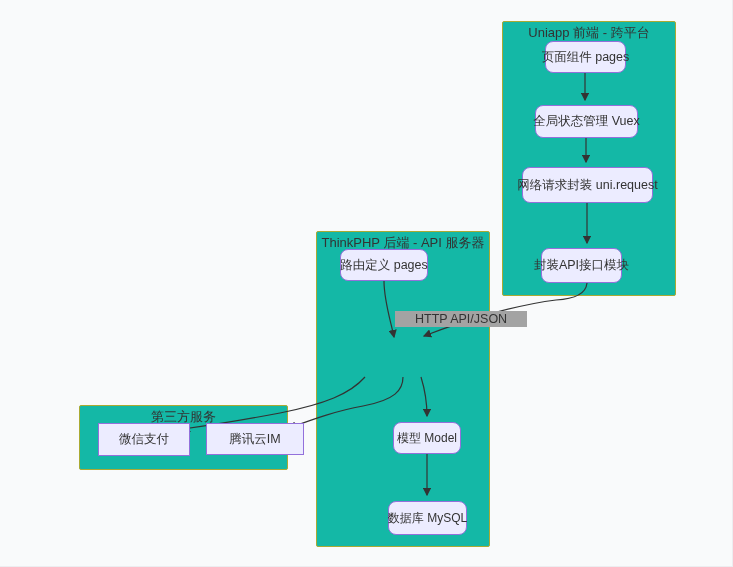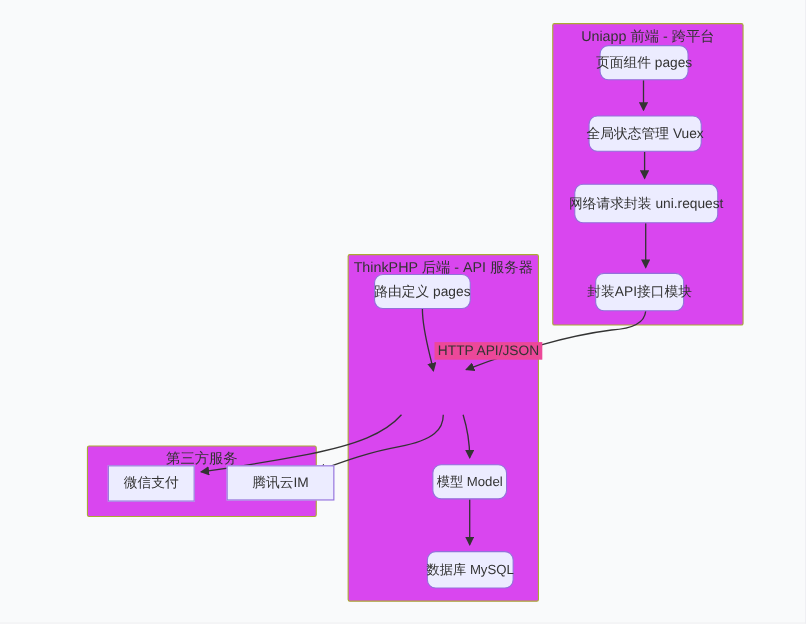--- a/index.html
+++ b/index.html
@@ -12,21 +12,21 @@
     position: relative;
     width: 733px;
     height: 567px;
     background: #f9fafb;
     overflow: hidden;
     border-right: 1px solid #ededf0;
     border-bottom: 1px solid #ededf0;
   }
   .cluster {
     position: absolute;
-    background: #d946ef;
+    background: #14b8a6;
     border: 1px solid #aaaa33;
     border-radius: 2px;
     z-index: 1;
   }
   .cluster-title {
     position: absolute;
     top: 2px;
     left: 0;
     width: 100%;
     text-align: center;
@@ -48,41 +48,41 @@
     align-items: center;
     justify-content: center;
     font-size: 12.5px;
     color: #333333;
     white-space: nowrap;
     z-index: 3;
   }
   .node.rounded { border-radius: 8px; }
   .edge-label {
     position: absolute;
-    background: #ec4899;
+    background: #a3a3a3;
     font-size: 12.5px;
     color: #333333;
-    padding: 1px 3px;
+    padding: 1px 20px;
     white-space: nowrap;
     z-index: 4;
   }
   
   #cluster-uniapp     { left: 502px; top: 21px;  width: 174px; height: 275px; }
   #cluster-thinkphp   { left: 316px; top: 231px; width: 174px; height: 316px; }
   #cluster-thirdparty { left: 79px;  top: 405px; width: 209px; height: 65px;  }
   
   #node-pages      { left: 545px; top: 41px;  width: 81px;  height: 32px; }
   #node-vuex       { left: 535px; top: 105px; width: 103px; height: 33px; }
   #node-unirequest { left: 522px; top: 167px; width: 131px; height: 36px; }
   #node-apimodule  { left: 541px; top: 248px; width: 81px;  height: 35px; }
   #node-route      { left: 340px; top: 249px; width: 88px;  height: 32px; }
   #node-controller { left: 356px; top: 343px; width: 99px;  height: 34px; }
   #node-model      { left: 393px; top: 422px; width: 68px;  height: 32px; font-size: 12px; }
   #node-mysql      { left: 388px; top: 501px; width: 79px;  height: 34px; font-size: 12px; }
-  #node-wechatpay  { left: 98px;  top: 423px; width: 79px;  height: 33px; }
+  #node-wechatpay  { left: 98px;  top: 423px; width: 92px;  height: 33px; }
   #node-tencentim  { left: 206px; top: 423px; width: 98px;  height: 32px; }
   #edge-label-http { left: 395px; top: 311px; }
 </style>
 </head>
 <body>
 
 <div class="canvas">
 
   <div class="cluster" id="cluster-uniapp">
     <div class="cluster-title">Uniapp 前端 - 跨平台</div>

